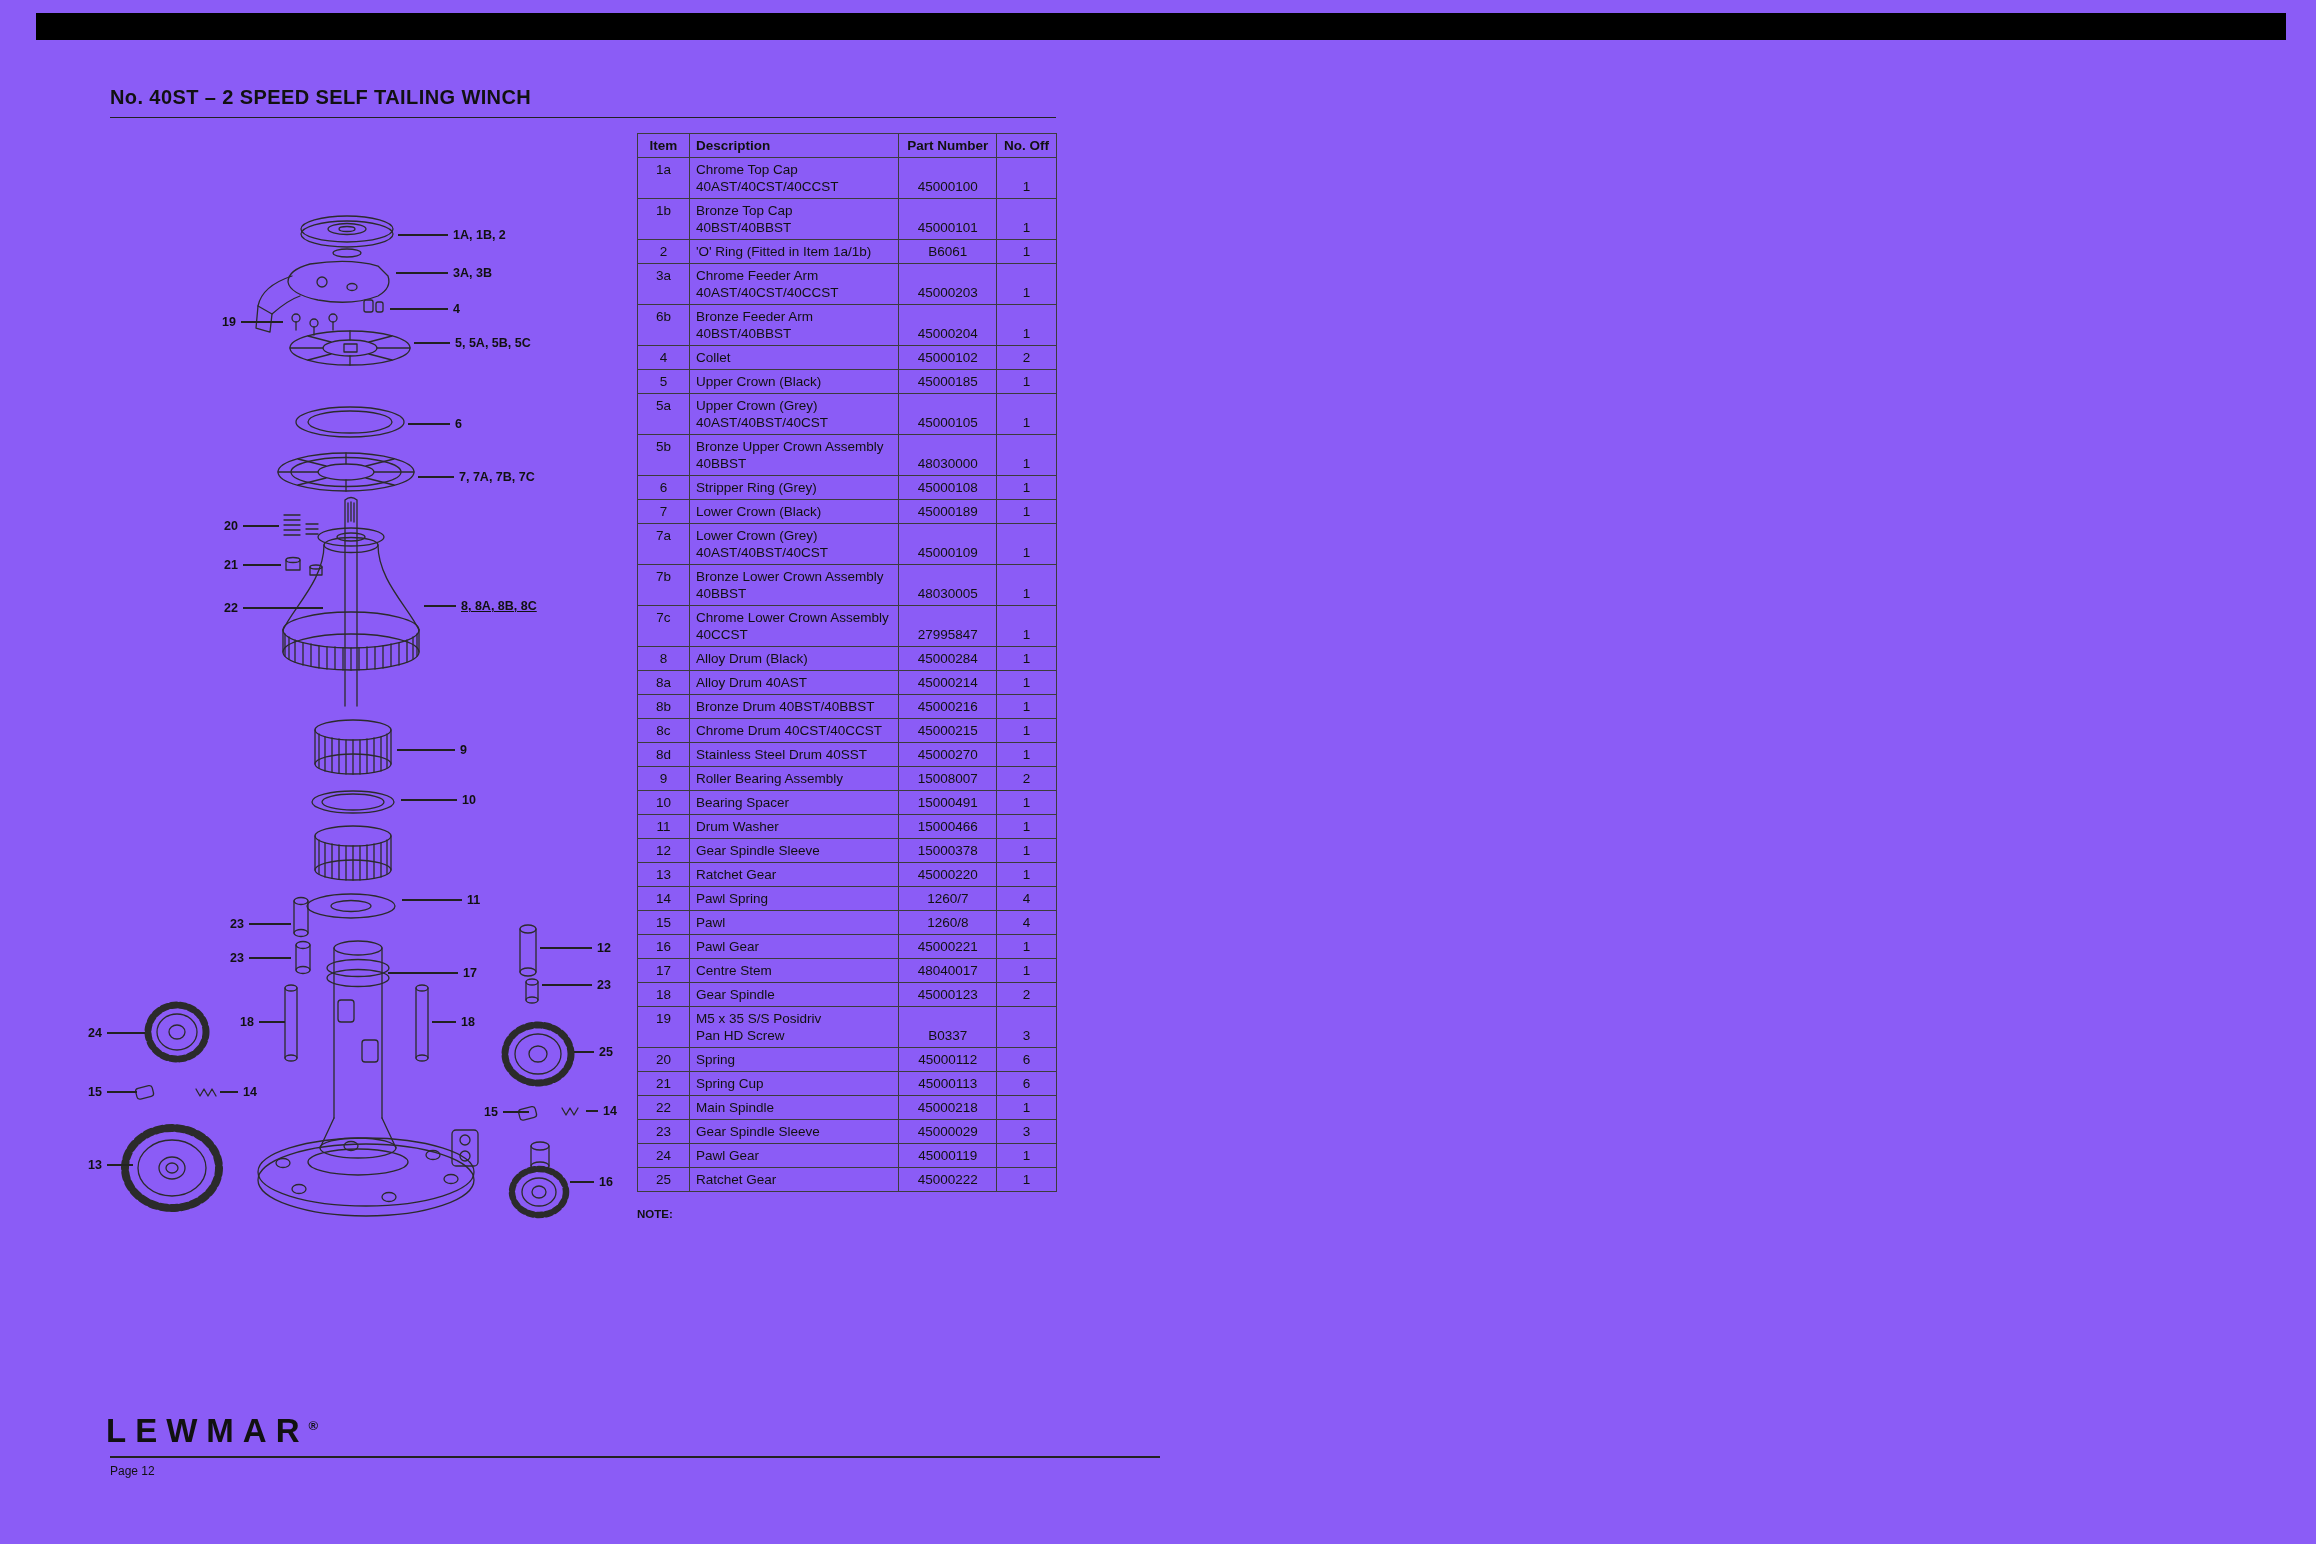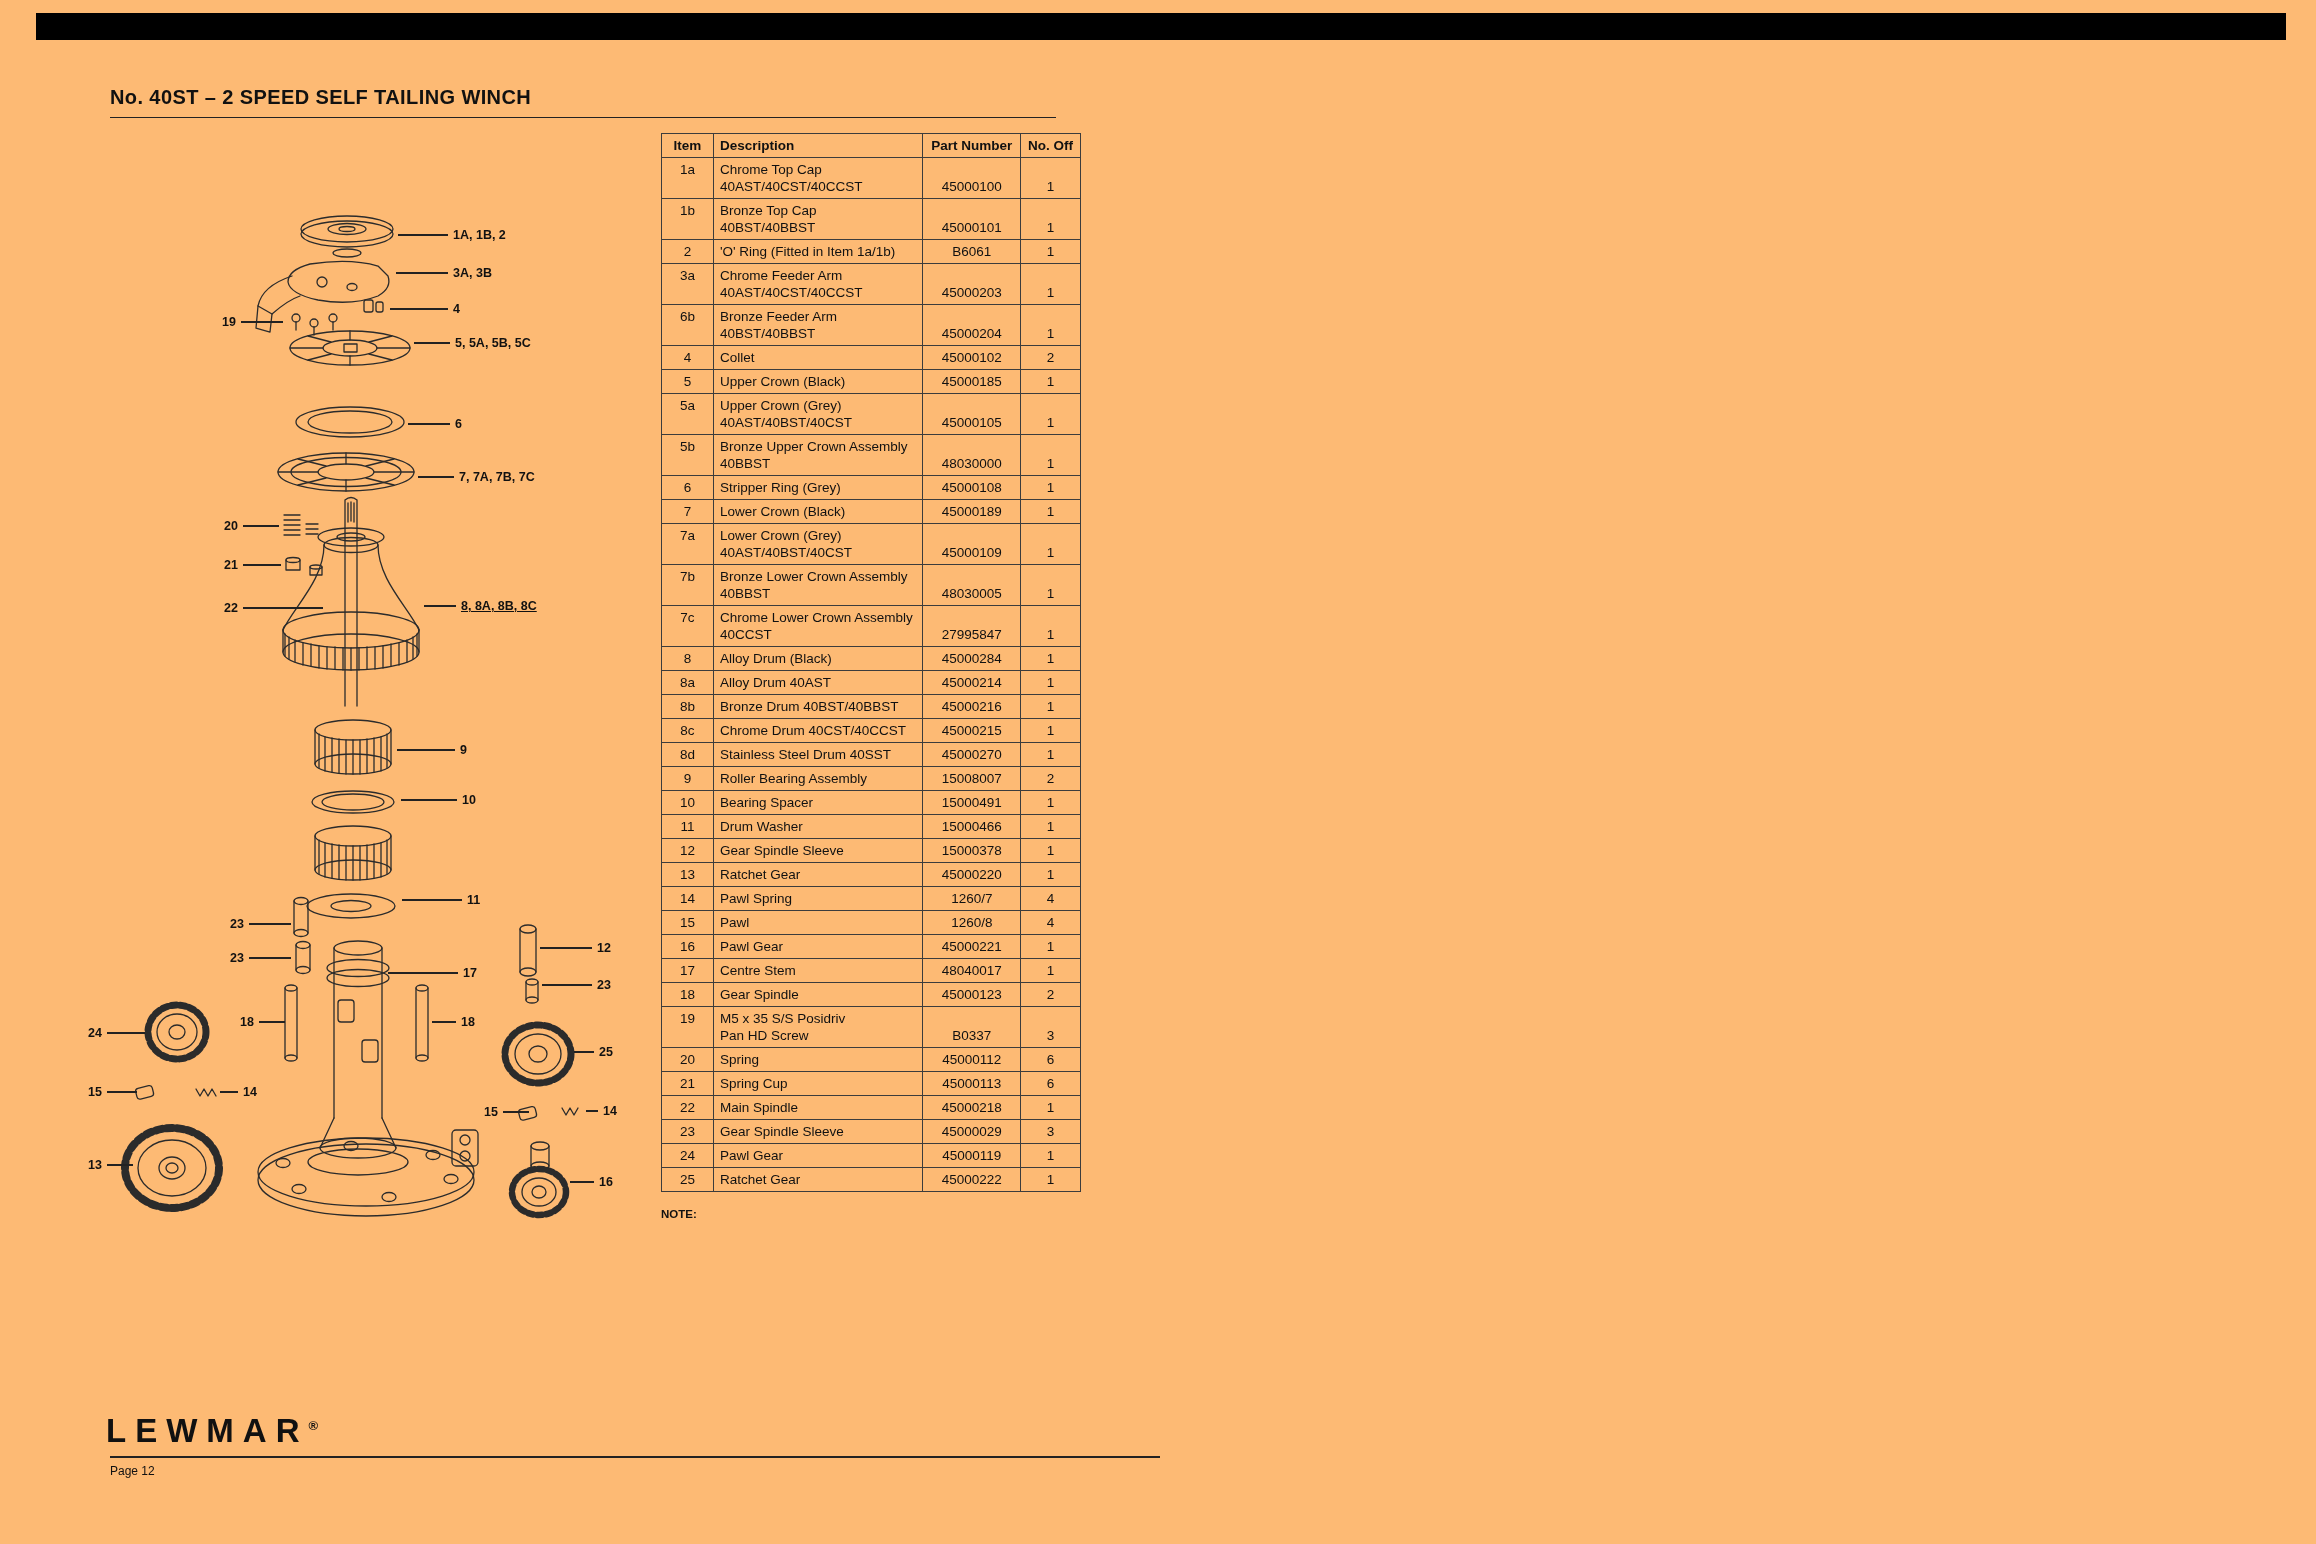--- a/index.html
+++ b/index.html
@@ -1,31 +1,31 @@
 <!DOCTYPE html>
 <html><head>
 <meta charset="utf-8">
 <style>
   html,body{margin:0;padding:0;background:#e8e8e8;}
-  #page{position:relative;width:2316px;height:1544px;background:#fdba74;overflow:hidden;
+  #page{position:relative;width:2316px;height:1544px;background:#8b5cf6;overflow:hidden;
         font-family:"Liberation Sans",sans-serif;color:#111;}
   .topbar{position:absolute;left:36px;top:13px;width:2250px;height:27px;background:#000;}
   .title{position:absolute;left:110px;top:86px;font-size:20px;font-weight:bold;letter-spacing:.4px;white-space:nowrap;}
   .title-rule{position:absolute;left:110px;top:117px;width:946px;height:1px;background:#222;}
 
   
   .diagram{position:absolute;left:0;top:0;width:700px;height:1544px;}
   .diagram svg{position:absolute;left:0;top:0;}
   .label-layer{position:absolute;left:0;top:0;width:700px;height:1544px;}
   .dlabel{position:absolute;display:flex;align-items:center;gap:5px;transform:translateY(-50%);
           font-size:12.5px;font-weight:bold;white-space:nowrap;color:#111;}
   .leader{display:inline-block;height:1.2px;background:#222;flex:0 0 auto;}
 
   
-  .col{position:absolute;left:637px;top:133px;width:422px;margin-left:24px;}
+  .col{position:absolute;left:637px;top:133px;width:422px;}
   table.parts{border-collapse:collapse;width:420px;font-size:13.5px;}
   table.parts th,table.parts td{border:1px solid #3c3c3c;padding:3px 6px;line-height:17px;}
   table.parts th{font-weight:bold;text-align:left;}
   table.parts th:nth-child(1),table.parts th:nth-child(3),table.parts th:nth-child(4){text-align:center;}
   td.c-item{text-align:center;vertical-align:top;}
   td.c-desc{text-align:left;vertical-align:top;}
   td.c-part{text-align:center;vertical-align:bottom;}
   td.c-off{text-align:center;vertical-align:bottom;}
 
   .notes{margin-top:14px;font-size:12px;line-height:16px;}

